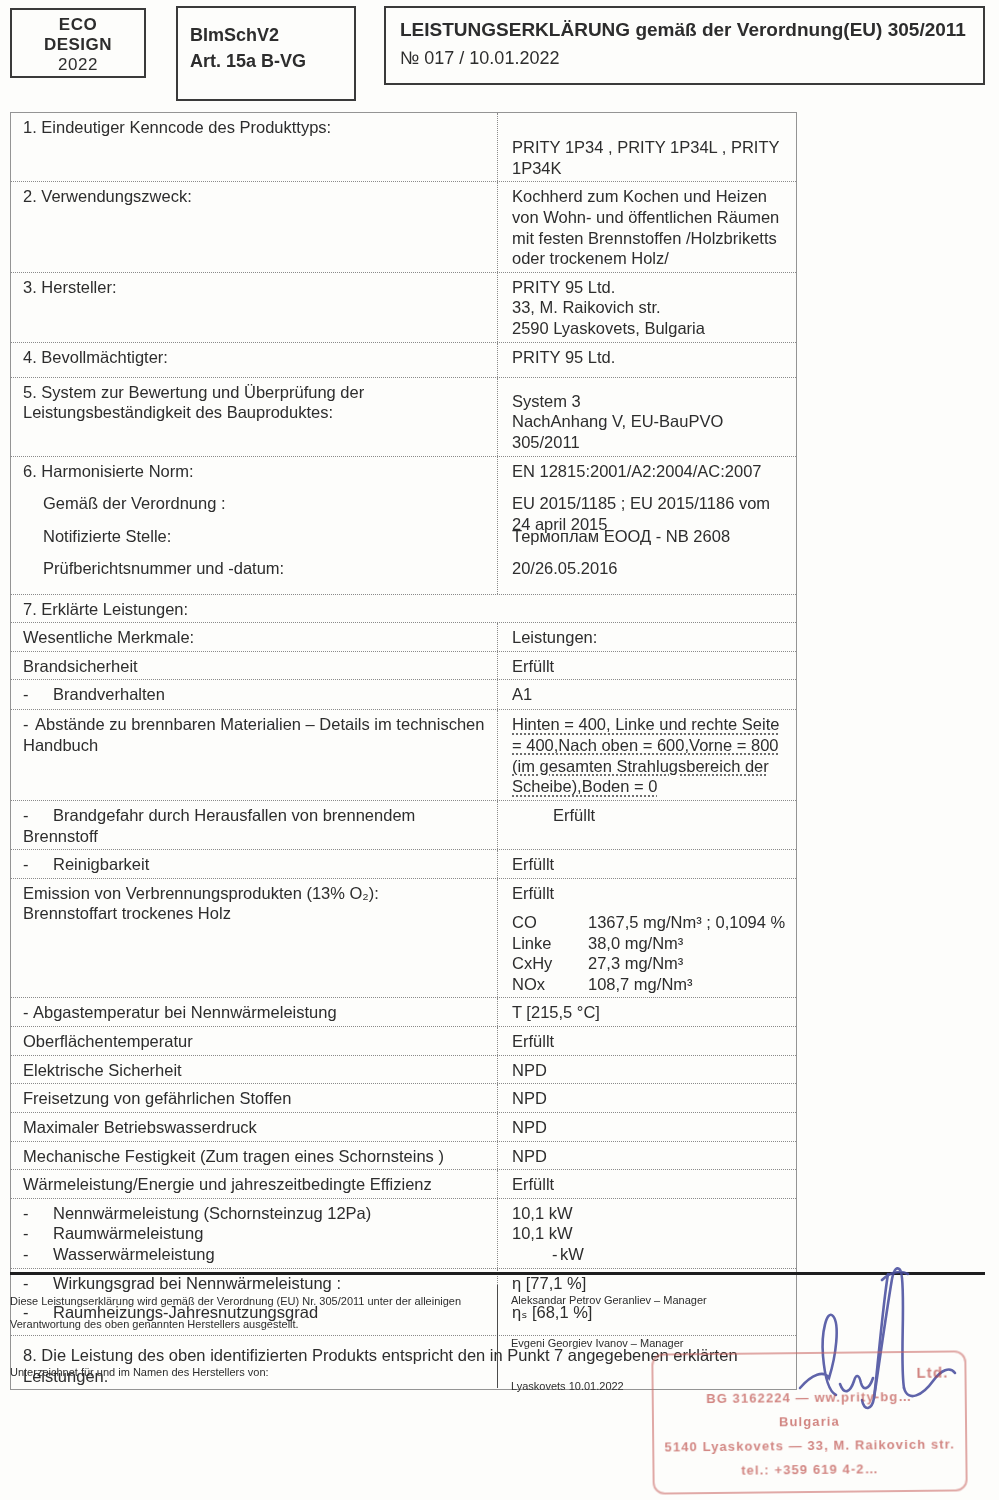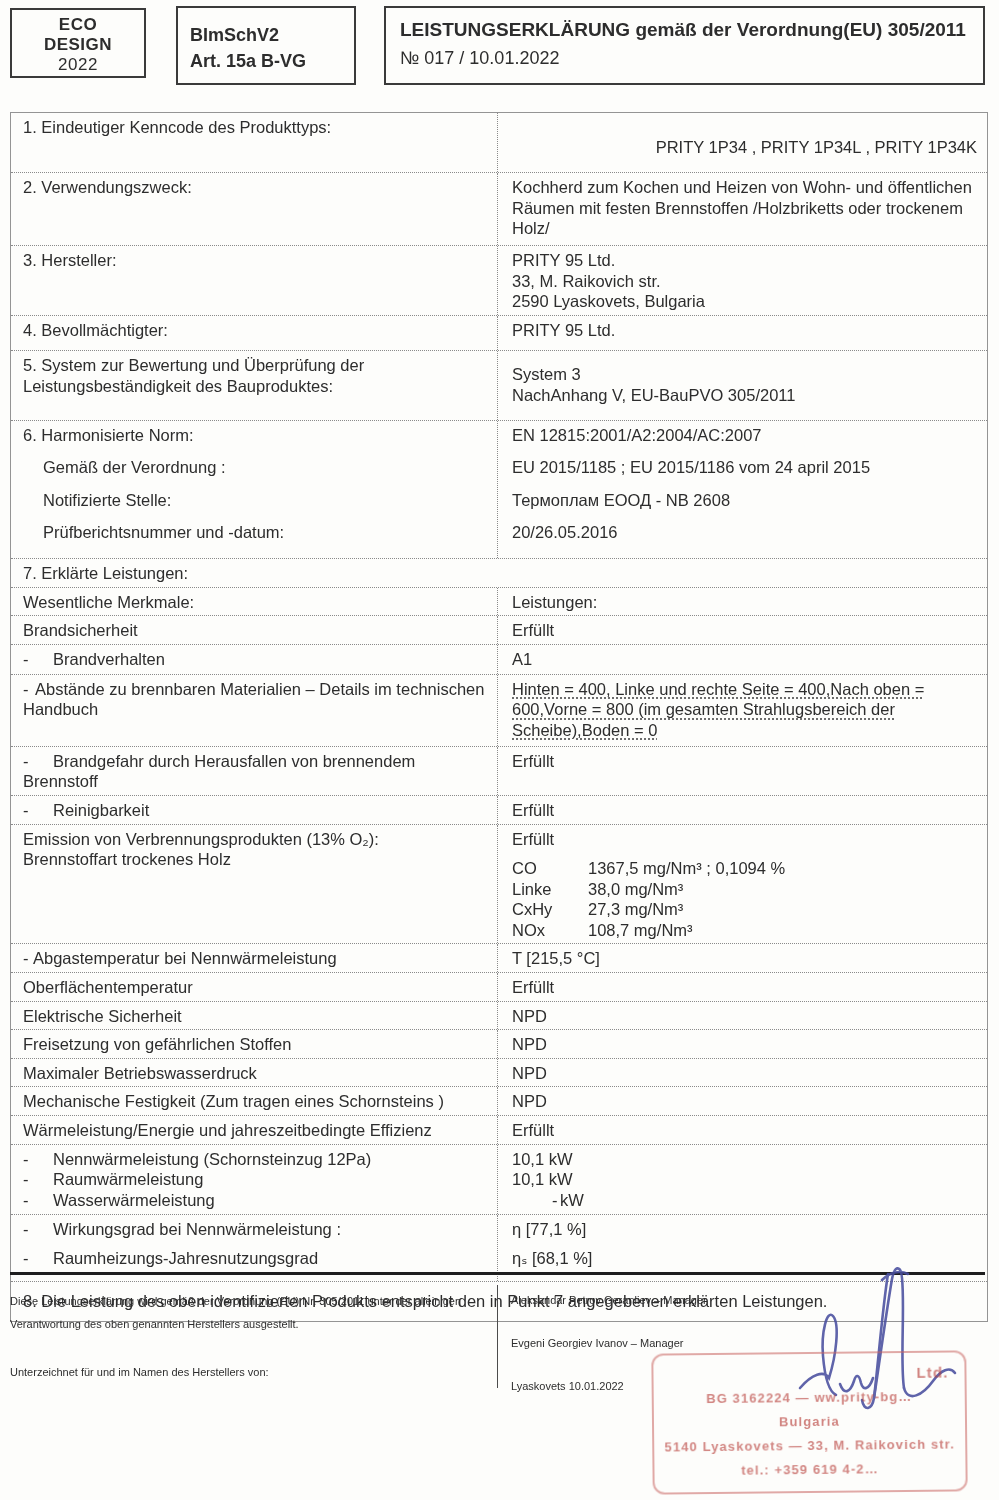--- a/index.html
+++ b/index.html
@@ -5,51 +5,51 @@
   html,body{margin:0;padding:0;}
   body{width:999px;height:1500px;position:relative;background:#fdfdfb;overflow:hidden;
        font-family:"Liberation Sans","DejaVu Sans",sans-serif;color:#2d2d2d;}
   .page{position:absolute;inset:0;}
 
   
   .hdr{position:absolute;left:10px;top:6px;right:14px;height:82px;}
   .box{border:2px solid #3a3a3a;background:#fdfdfb;box-sizing:border-box;position:absolute;}
   .eco{left:0;top:2px;width:136px;height:70px;text-align:center;padding-top:5px;font-size:17px;line-height:20px;letter-spacing:.5px;}
   .eco .b{font-weight:bold;}
-  .reg{left:166px;top:0;width:180px;height:79px;padding:14px 0 0 12px;font-weight:bold;font-size:18px;line-height:26px;}
+  .reg{left:166px;top:0;width:180px;height:95px;padding:14px 0 0 12px;font-weight:bold;font-size:18px;line-height:26px;}
   .ttl{left:374px;top:0;right:0;height:79px;padding:10px 14px 0 14px;}
   .ttl .t1{font-weight:bold;font-size:19px;line-height:24px;}
   .ttl .t2{font-size:18px;margin-top:6px;}
 
   
-  .dtable{position:absolute;left:10px;top:112px;width:978px;border:1px solid #949494;box-sizing:border-box;background:transparent;}
+  .dtable{position:absolute;left:10px;top:112px;width:787px;border:1px solid #949494;box-sizing:border-box;background:transparent;}
   .trow{display:flex;box-sizing:border-box;font-size:16.5px;line-height:1.25;}
   .trow + .trow{border-top:1px dotted #8a8a8a;}
   .cl{width:487px;flex:none;box-sizing:border-box;padding:4px 10px 3px 12px;border-right:1px dotted #8a8a8a;}
   .cv{flex:1;box-sizing:border-box;padding:4px 10px 3px 14px;}
   .cfull{box-sizing:border-box;padding:4px 10px 3px 12px;width:100%;}
   .dash{display:inline-block;width:30px;}
   .ll,.vline{min-height:1px;}
 
-  .trow:nth-child(1){min-height:59px;}  .trow:nth-child(1) .cv{padding-top:24px;text-align:right;}
+  .trow:nth-child(1){min-height:59px;}  .trow:nth-child(1) .cv{padding-top:24px;}
   .trow:nth-child(2){min-height:73px;}
   .trow:nth-child(3){min-height:66px;}
   .trow:nth-child(4){min-height:35px;}
   .trow:nth-child(5){min-height:70px;}  .trow:nth-child(5) .cv{padding-top:13px;}
   .trow:nth-child(6){min-height:130px;}
   .trow:nth-child(6) .ll,.trow:nth-child(6) .vline{height:32.5px;}
   .trow:nth-child(6) .ll:not(:first-child){padding-left:20px;}
   .trow:nth-child(7){min-height:27px;}
   .trow:nth-child(8){min-height:26px;}
   .trow:nth-child(9){min-height:27px;}
   .trow:nth-child(10){min-height:30px;}
   .trow:nth-child(11){min-height:72px;}
   .trow:nth-child(11) .vline{text-decoration:underline;text-decoration-style:dotted;text-decoration-color:#4f4f4f;text-underline-offset:3px;}
   .trow:nth-child(11) .dash{width:12px;}
-  .trow:nth-child(12){min-height:43px;}
+  .trow:nth-child(12){min-height:43px;gap:41px;}
   .trow:nth-child(13){min-height:27px;}
   .trow:nth-child(14){min-height:104px;}
   .trow:nth-child(15){min-height:28px;} .trow:nth-child(15) .dash{width:10px;}
   .trow:nth-child(16){min-height:28px;}
   .trow:nth-child(17){min-height:28px;}
   .trow:nth-child(18){min-height:27px;}
   .trow:nth-child(19){min-height:28px;}
   .trow:nth-child(20){min-height:27px;}
   .trow:nth-child(21){min-height:26px;}
   .trow:nth-child(22){min-height:61px;}

